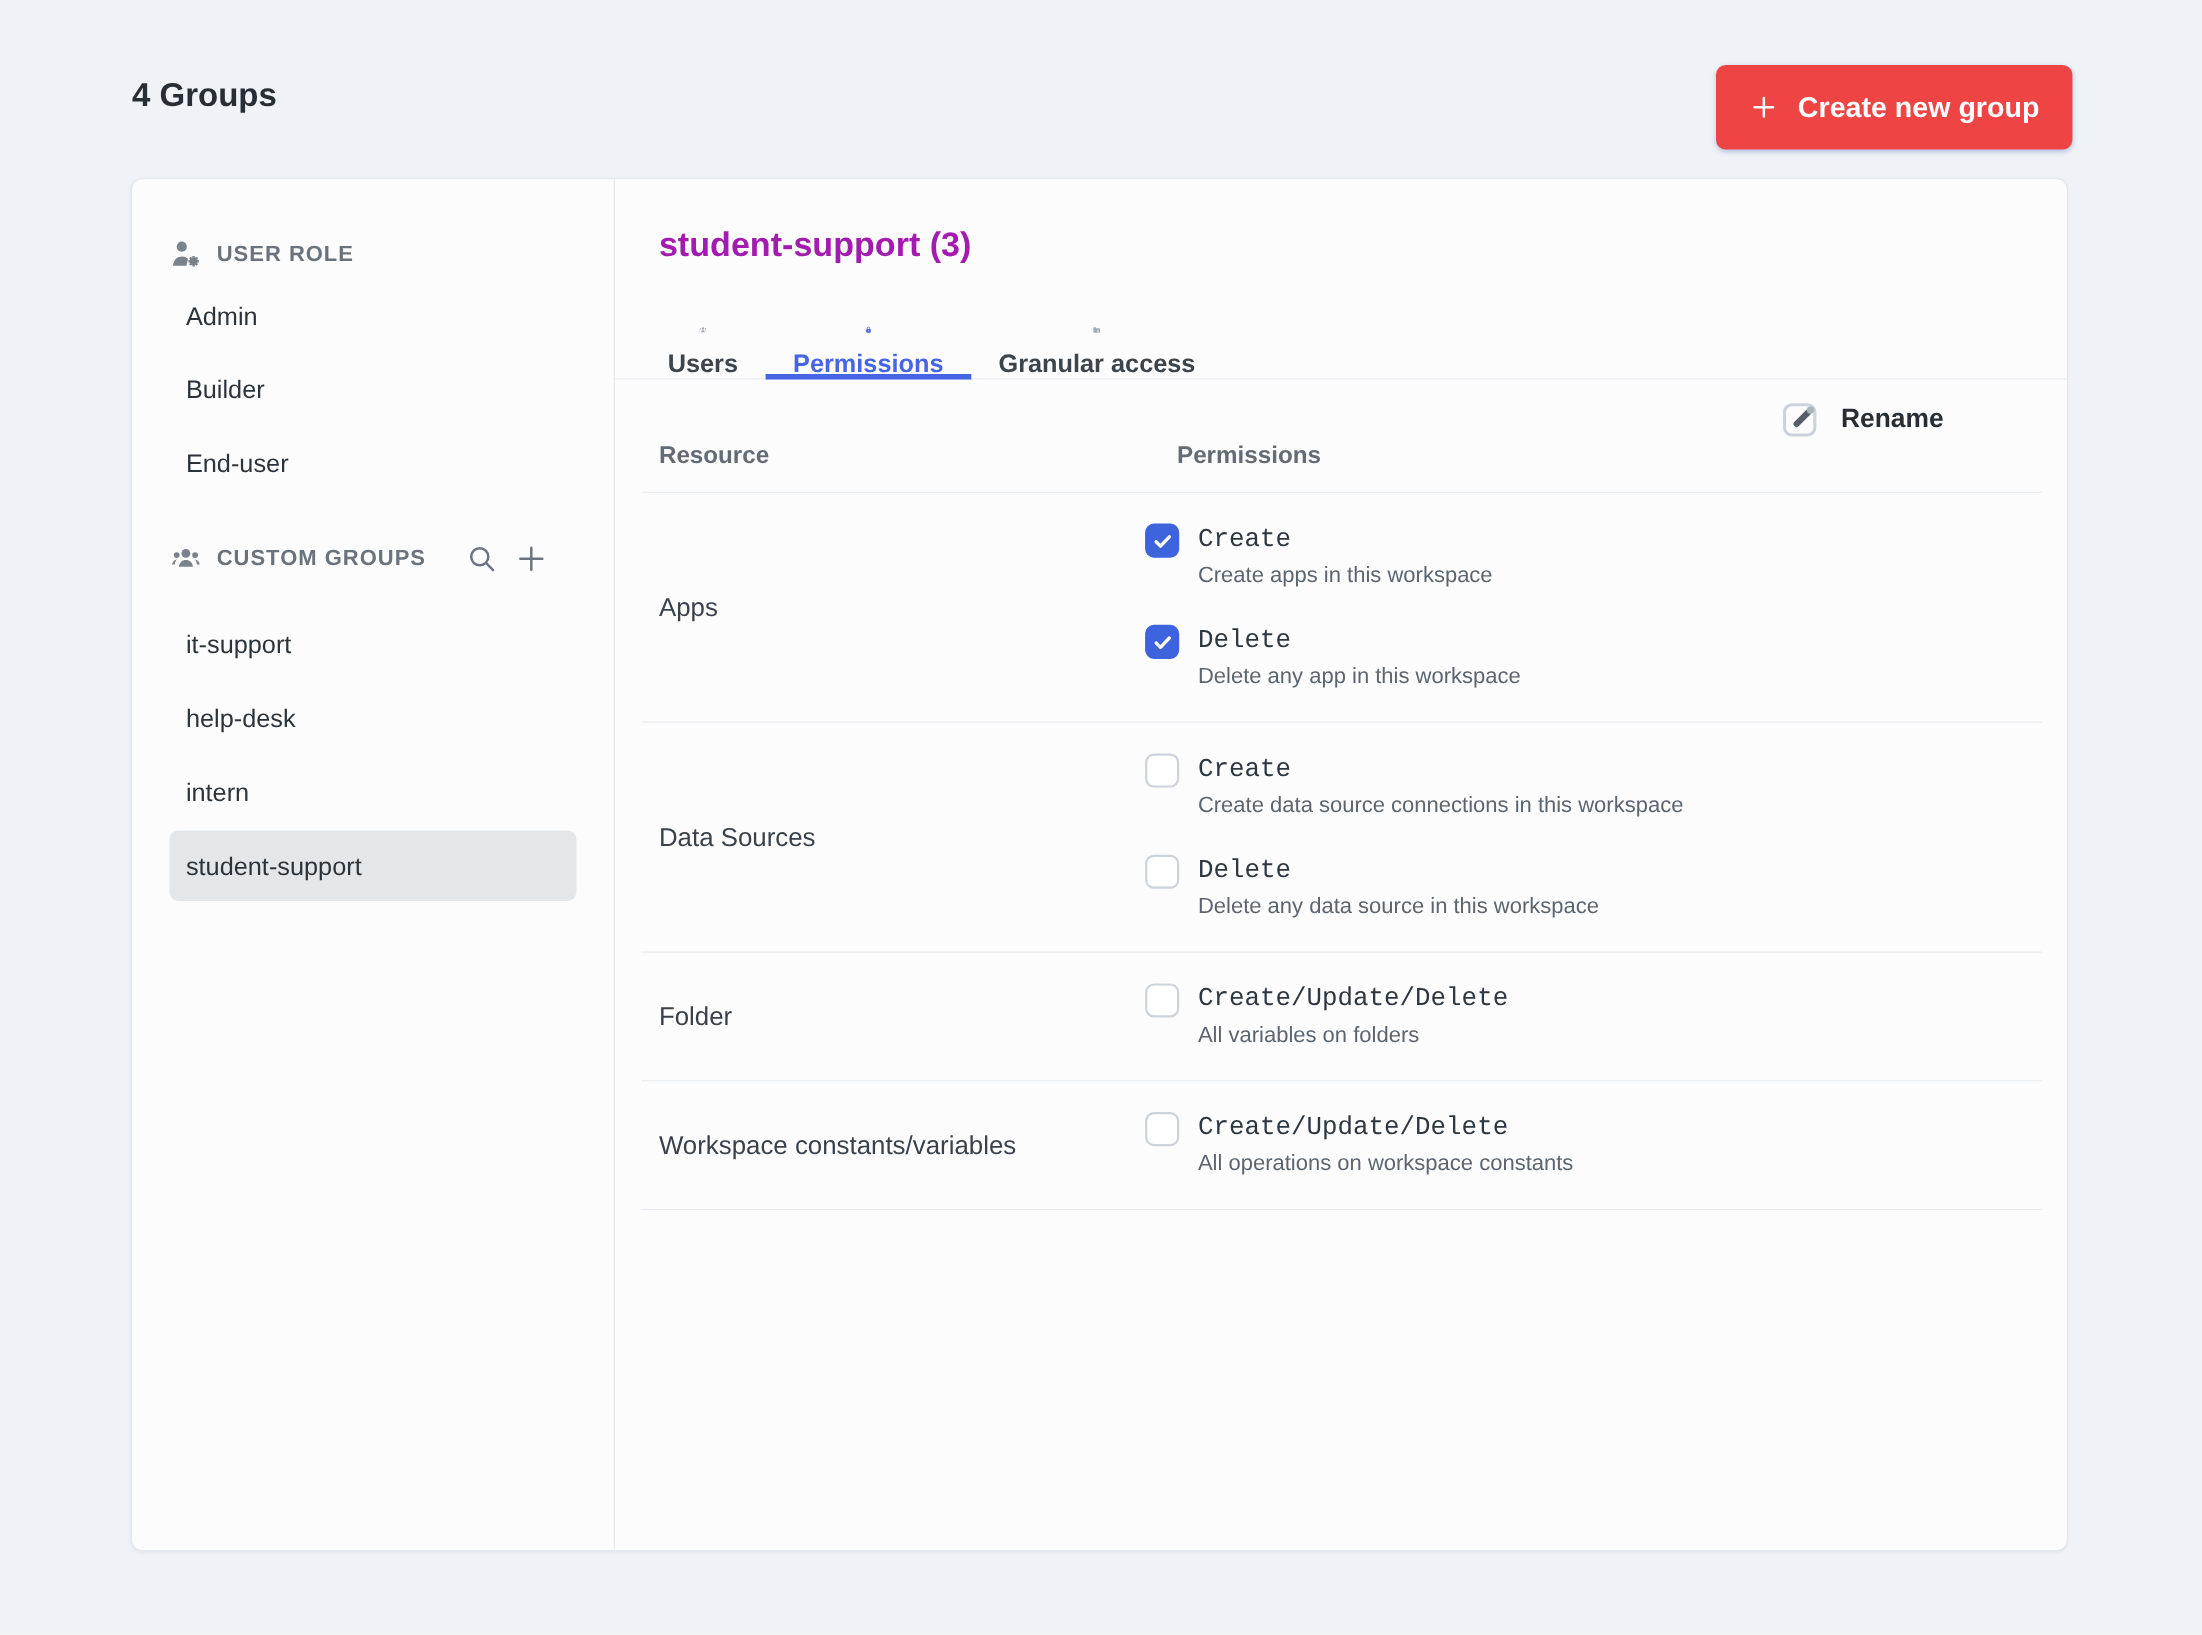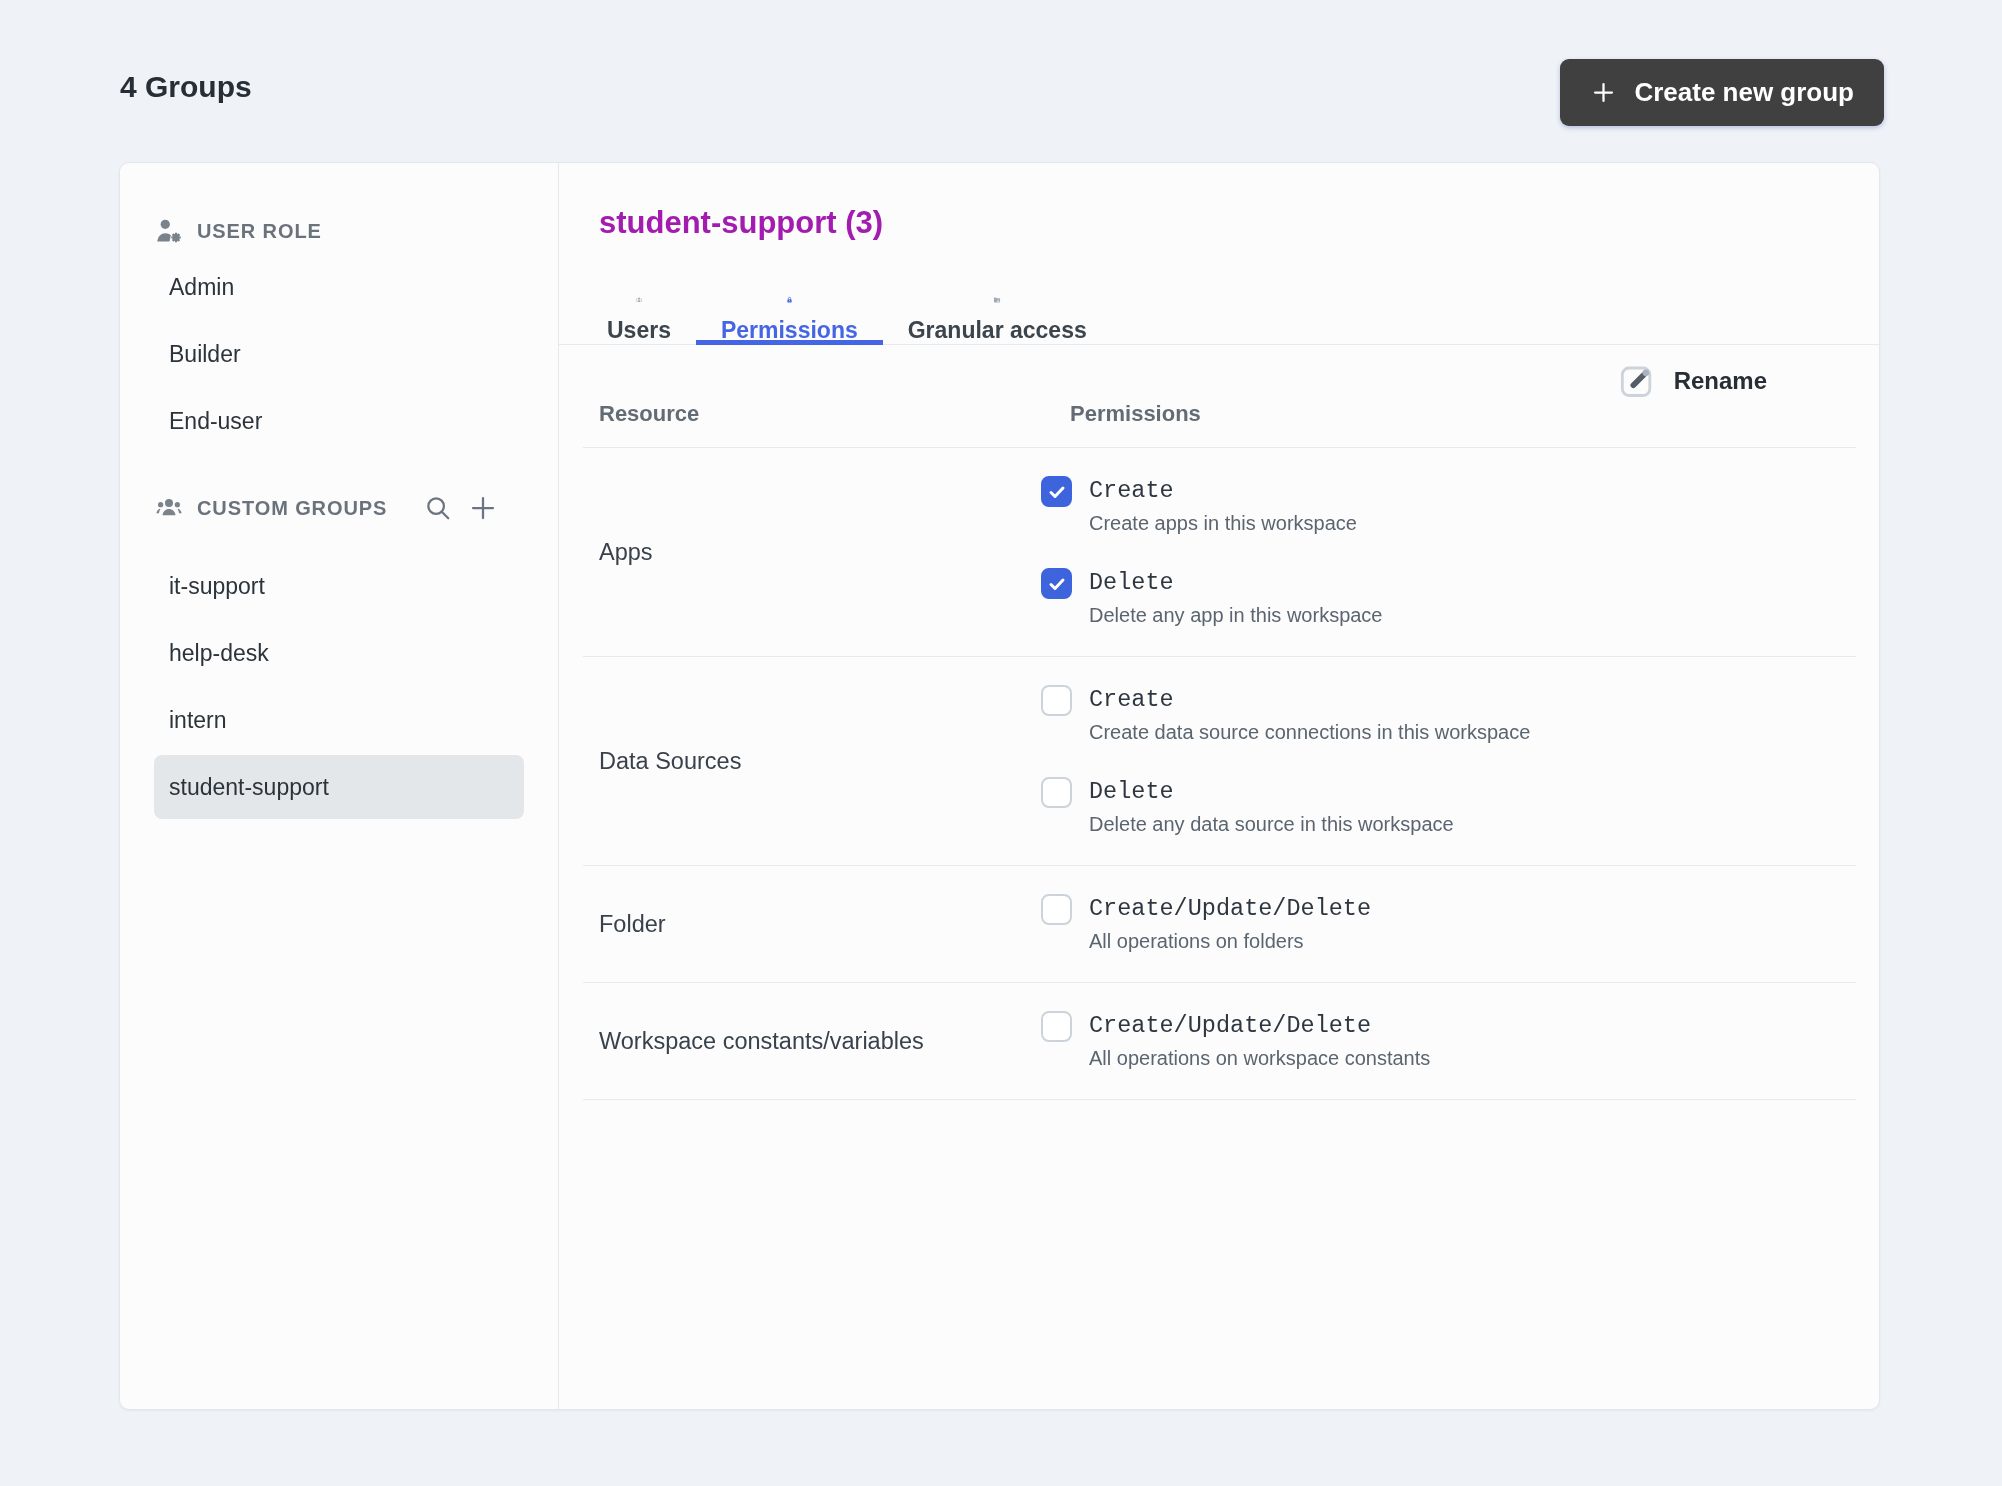--- a/index.html
+++ b/index.html
@@ -11,24 +11,24 @@
     overflow:hidden;
   }
   .screen { position:relative; width:2002px; height:1486px; }
 
   
   .top-title {
     position:absolute; left:120px; top:70px;
     font-size:30px; font-weight:700; color:#272e35;
   }
   .create-btn {
-    position:absolute; right:118px; top:59px; height:67px;
+    position:absolute; right:118px; top:59px; height:77px;
     display:flex; align-items:center; gap:17px;
     padding:0 30px; border:none; border-radius:9px;
-    background:#404040; color:#ffffff;
+    background:#ef4444; color:#ffffff;
     font-family:"Liberation Sans", sans-serif;
     font-size:26px; font-weight:700; cursor:pointer;
     box-shadow:0 2px 5px rgba(35,60,170,.28);
   }
   .create-btn svg { flex:none; }
 
   
   .card {
     position:absolute; left:119px; top:162px; width:1761px; height:1248px;
     background:#fcfcfd; border:1px solid #e2e7ec; border-radius:10px;
@@ -300,21 +300,21 @@
 
         <div class="trow">
           <div class="cell-resource">Folder</div>
           <div class="cell-perms">
             <div class="perm">
               <div class="checkbox">
                 
               </div>
               <div class="perm-text">
                 <div class="perm-label">Create/Update/Delete</div>
-                <div class="perm-desc">All operations on folders</div>
+                <div class="perm-desc">All variables on folders</div>
               </div>
             </div>
           </div>
         </div>
 
         <div class="trow">
           <div class="cell-resource">Workspace constants/variables</div>
           <div class="cell-perms">
             <div class="perm">
               <div class="checkbox">

